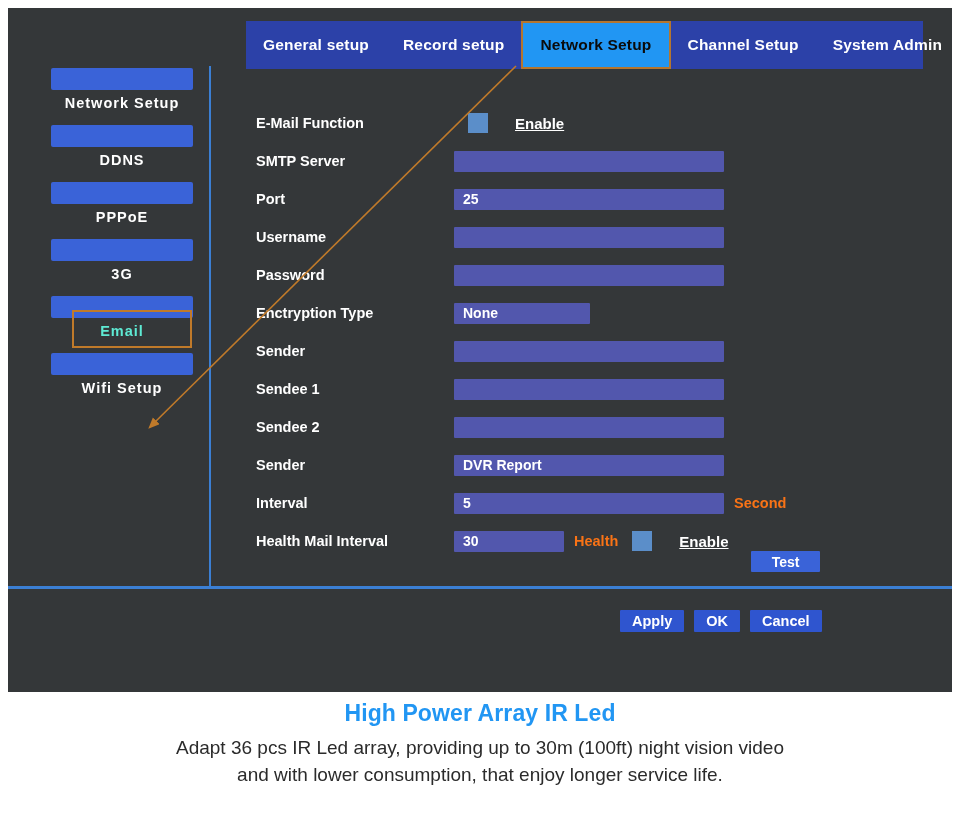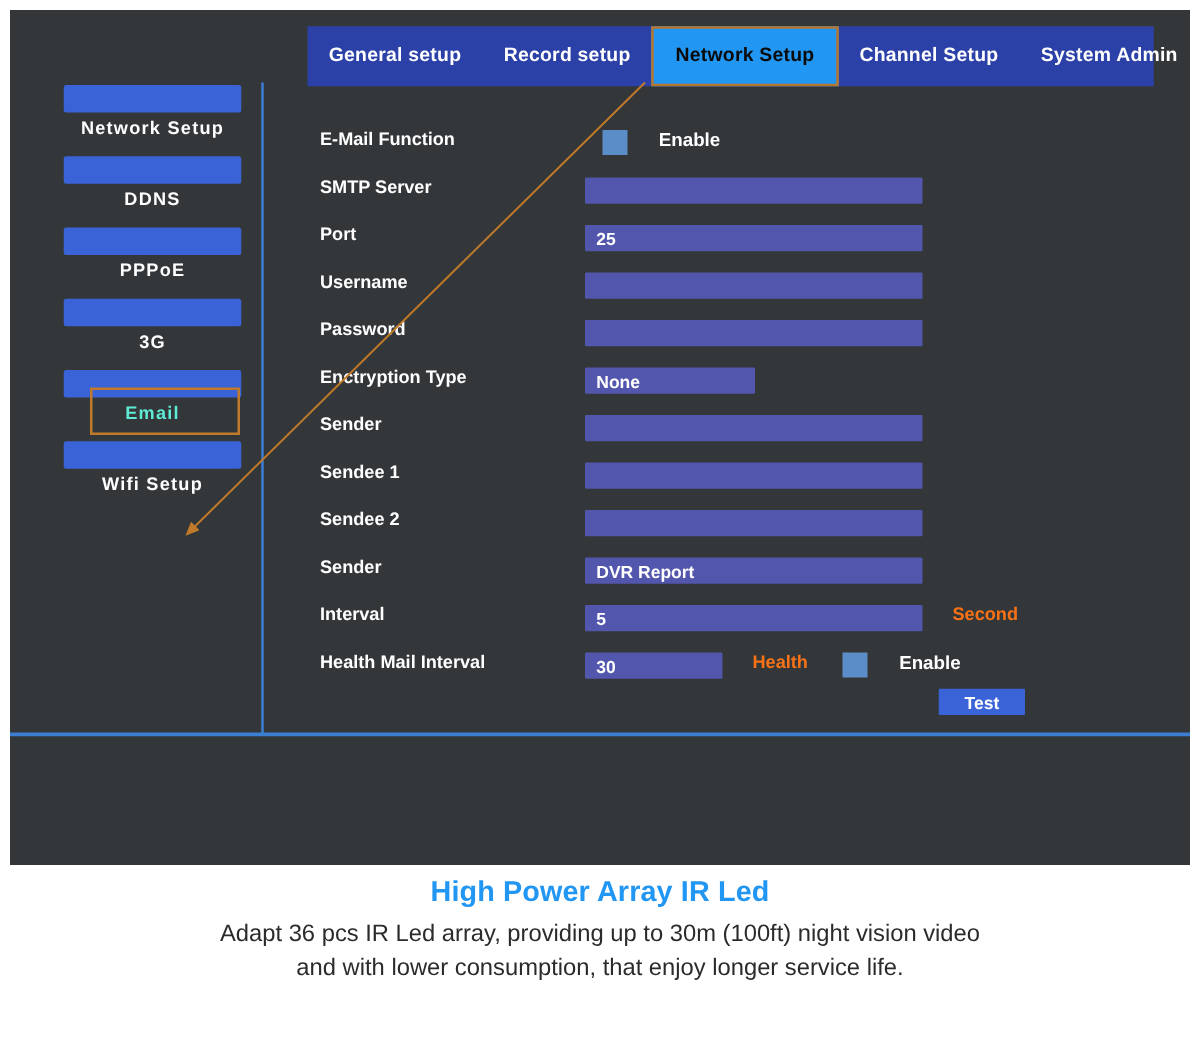--- a/index.html
+++ b/index.html
@@ -109,21 +109,21 @@
   #form-area {
     position: absolute;
     left: 248px;
     top: 96px;
     width: 660px;
   }
   .frow {
     position: relative;
     height: 38px;
     display: flex;
-    gap: 14px;
+    align-items: center;
   }
   .flabel {
     width: 198px;
     color: #ffffff;
     font-size: 14.5px;
     font-weight: bold;
     flex: 0 0 auto;
   }
   .fvalbox {
     height: 21px;
@@ -149,21 +149,22 @@
   .chk {
     width: 20px;
     height: 20px;
     background: #5b8ec9;
     flex: 0 0 auto;
   }
   .chk-label {
     color: #ffffff;
     font-size: 15px;
     font-weight: bold;
-    margin-left: 11px;
+    margin-left: 27px;
+    text-decoration: underline;
   }
   .row-gap { margin-left: 14px; }
 
   
   #test-btn {
     position: absolute;
     left: 743px;
     top: 543px;
     width: 69px;
     height: 21px;
@@ -347,20 +348,25 @@
       <div class="chk row-gap"></div>
       <div class="chk-label">Enable</div>
     </div>
 
   </div>
 
   <div id="test-btn">Test</div>
 
   <div id="footer-sep"></div>
 
+  <div id="footer-buttons">
+    <div class="fbtn">Apply</div>
+    <div class="fbtn">OK</div>
+    <div class="fbtn">Cancel</div>
+  </div>
 
   <svg id="annotation-arrow" viewBox="0 0 944 684">
     <defs>
       <marker id="arrowhead" markerWidth="7" markerHeight="7" refX="5.5" refY="3" orient="auto">
         <polygon points="0 0, 7 3, 0 6" fill="#c07a2a"></polygon>
       </marker>
     </defs>
     <line x1="508" y1="58" x2="142" y2="419" stroke="#c07a2a" stroke-width="1.6" marker-end="url(#arrowhead)"></line>
   </svg>
 

